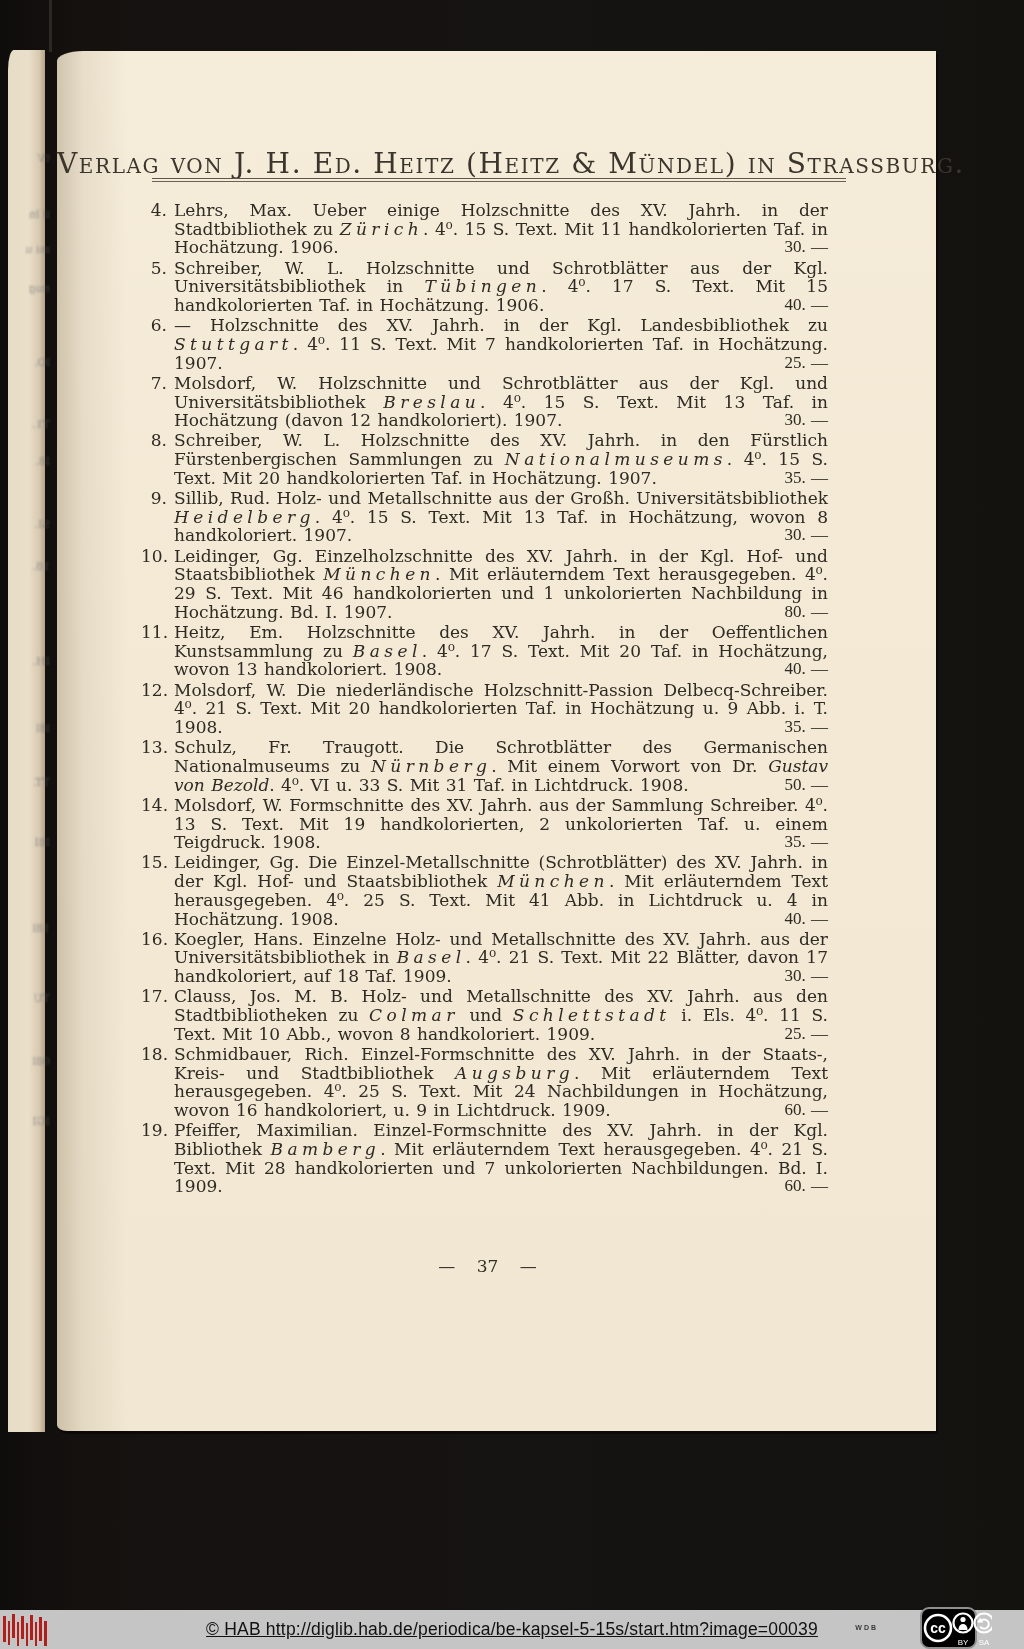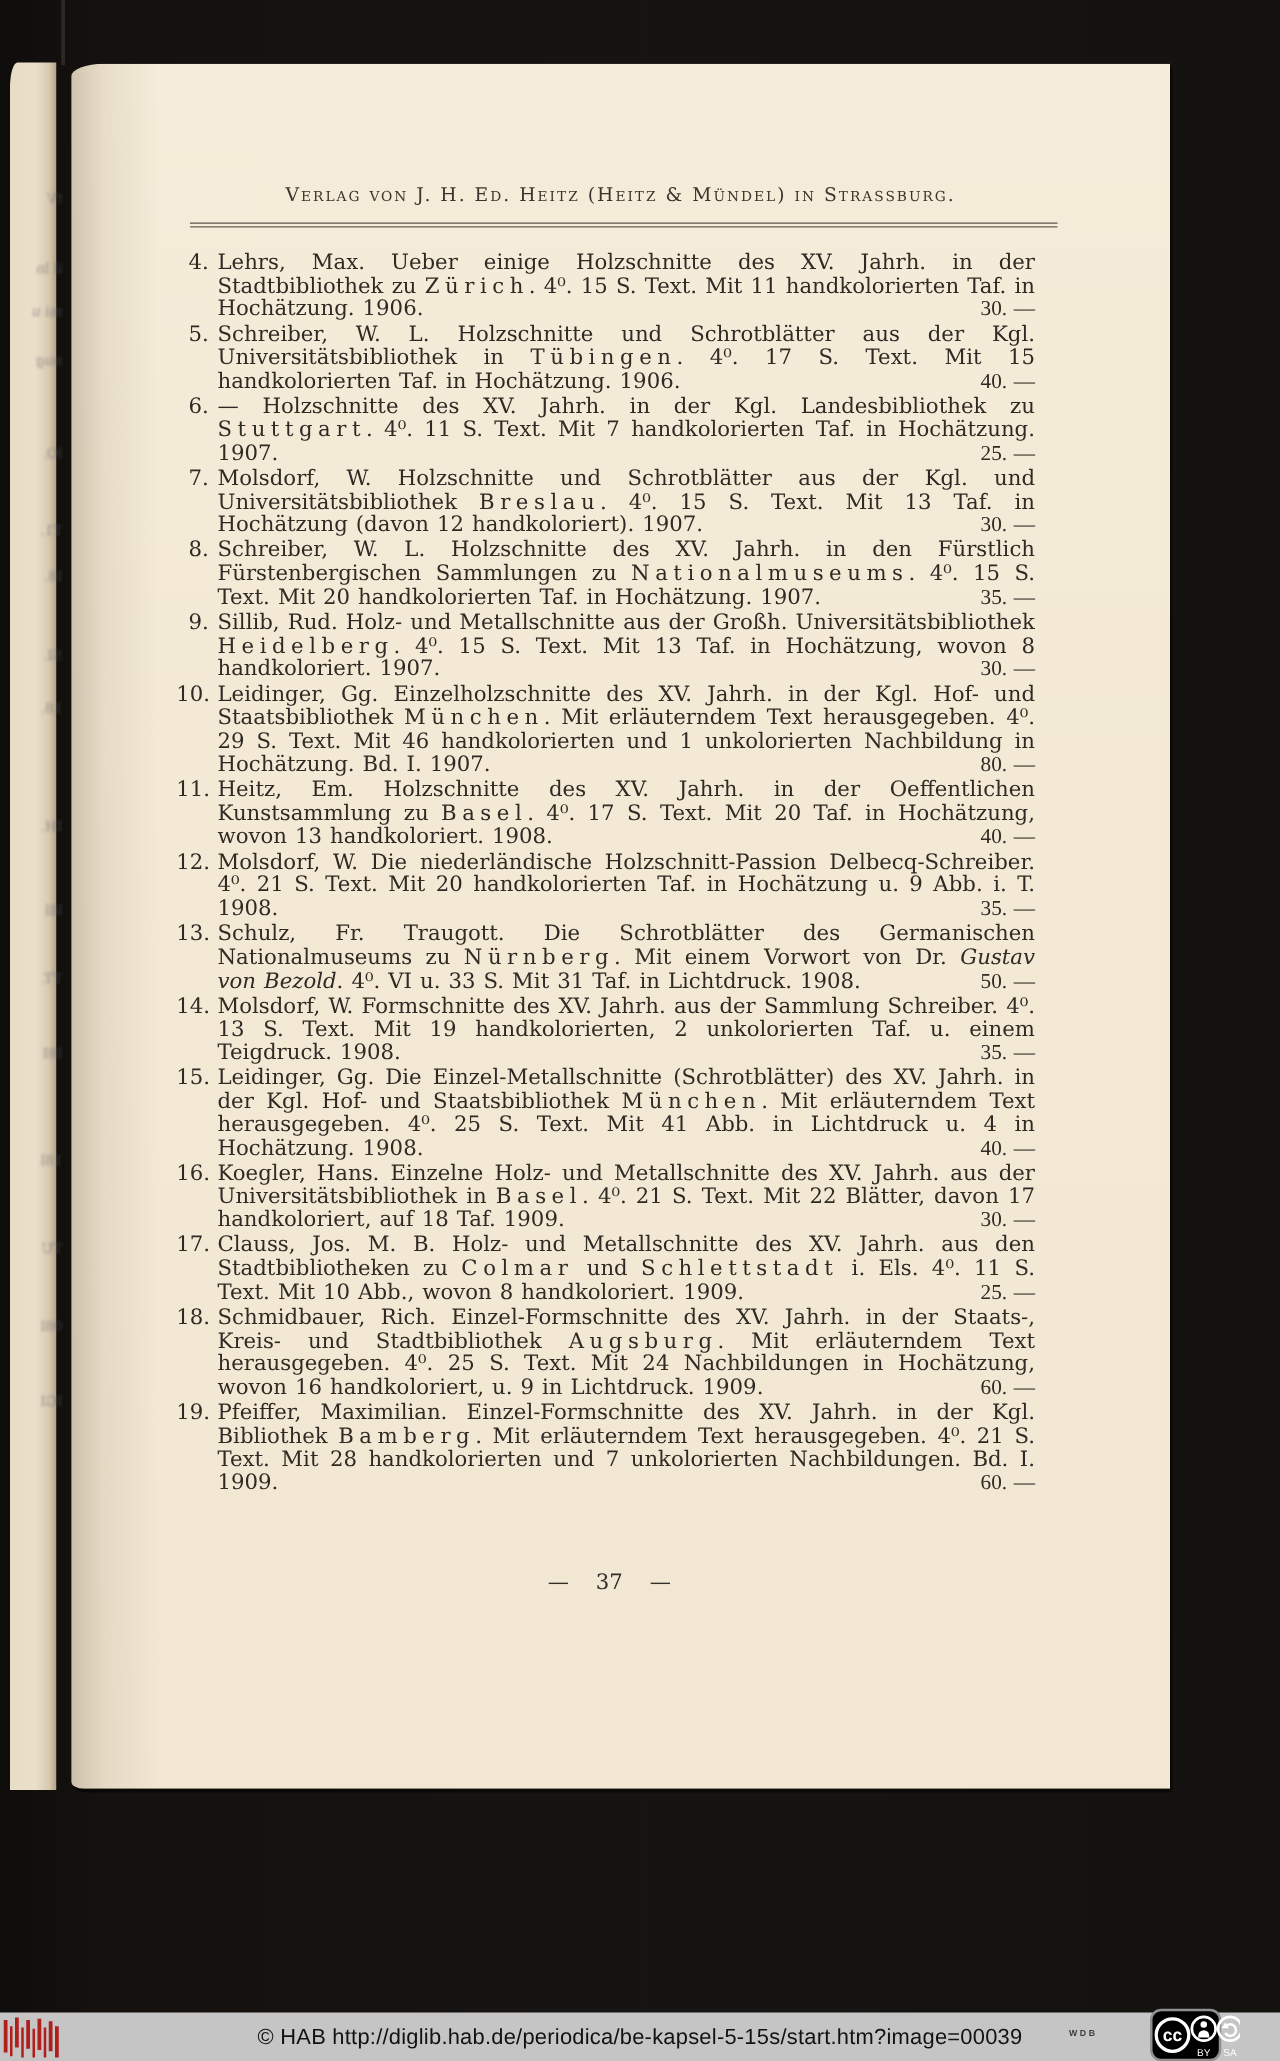--- a/index.html
+++ b/index.html
@@ -18,39 +18,39 @@
   .gutter{position:absolute;left:44px;top:50px;width:15px;height:1381px;
           background:linear-gradient(90deg,#8d8068 0%,#3c352a 35%,#241f18 60%,#55globals 0) , linear-gradient(90deg,#9a8d74 0%,#473f31 40%,#2a2419 70%,#6b5f4c 100%);}
   
   .page{position:absolute;left:57px;top:51px;width:879px;height:1380px;
         background:
           linear-gradient(90deg,rgba(110,92,62,.28) 0,rgba(110,92,62,.10) 26px,rgba(110,92,62,0) 70px),
           linear-gradient(180deg,#f5ecd9 0%,#f3e9d5 45%,#f1e7d2 100%);
         border-top-left-radius:26px 10px;border-bottom-left-radius:10px 6px;
         box-shadow:2px 3px 0 rgba(0,0,0,.45);color:#2f2a24;}
   .header{position:absolute;top:96px;left:0;width:100%;text-align:center;
-          font-variant:small-caps;font-size:15px;letter-spacing:1.6px;color:#3b352d;white-space:nowrap;}
+          font-variant:small-caps;font-size:28px;letter-spacing:1.6px;color:#3b352d;white-space:nowrap;}
   .double-rule{position:absolute;top:127px;left:95px;width:694px;height:2px;
                border-top:1px solid #5e564a;border-bottom:1px solid #6a6154;}
   .entries{position:absolute;top:150px;left:90px;width:681px;margin:0;padding:0;list-style:none;
            font-size:17px;line-height:18.7px;text-align:justify;word-spacing:.06em;}
   .entry{position:relative;margin:0 0 1.5px 0;padding-left:27px;}
   .num{position:absolute;left:-6px;top:0;width:26px;text-align:right;}
   .b{font-weight:normal;}
   .i{font-style:italic;}
-  .sp{letter-spacing:.26em;}
+  .sp{letter-spacing:.26em;font-style:italic;}
   .price{position:absolute;right:0;bottom:0;background:transparent;font-family:Liberation Serif, serif;}
   .page-number{position:absolute;top:1190px;left:90px;width:681px;text-align:center;
                font-size:17px;word-spacing:16px;color:#332e27;margin-top:15px;}
   
   .footer-bar{position:absolute;left:0;bottom:0;width:1024px;height:39px;background:#c5c5c5;
               font-family:"Liberation Sans", sans-serif;}
   .barcode{position:absolute;left:2px;top:2px;color:#b01f1c;}
   .url{position:absolute;left:0;top:0;width:100%;height:39px;line-height:39px;text-align:center;
-       font-size:17.5px;color:#111;letter-spacing:.2px;}
+       font-size:17.5px;color:#111;letter-spacing:.2px;text-decoration:underline;}
   .wdb{position:absolute;right:146px;top:14px;font-size:7px;font-weight:bold;color:#3a3a3a;letter-spacing:2px;}
   .cc-badge{position:absolute;right:47px;top:-3px;width:57px;height:42px;background:#000;
             border:2px solid #8f8f8f;border-radius:9px;box-sizing:border-box;cursor:pointer;}
 </style>
 </head>
 <body>
 
 <div class="stage">
   <div class="cover-edge"></div>
 

